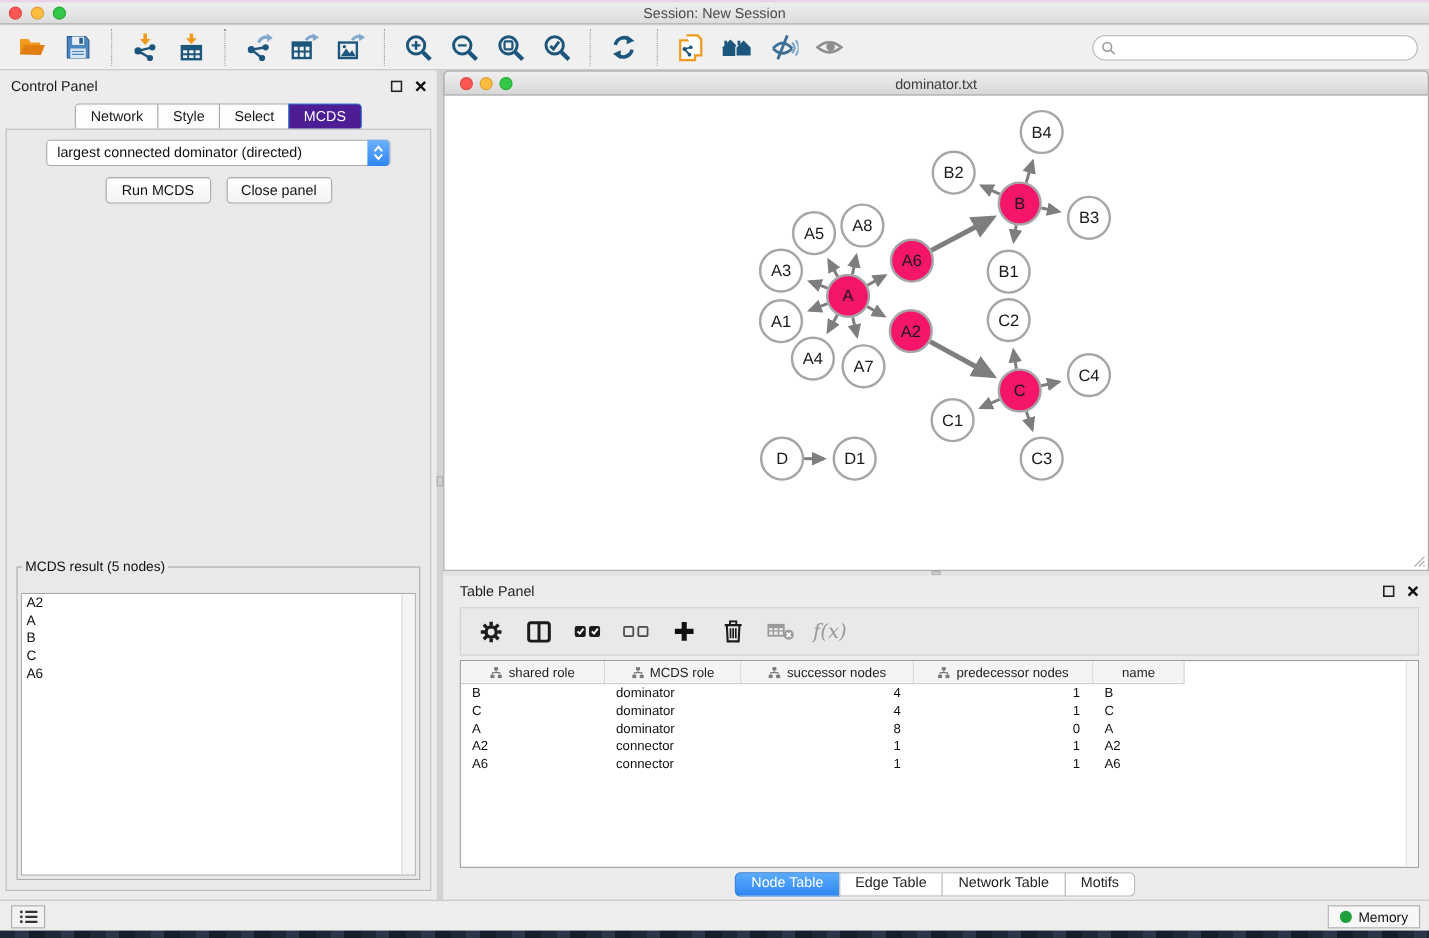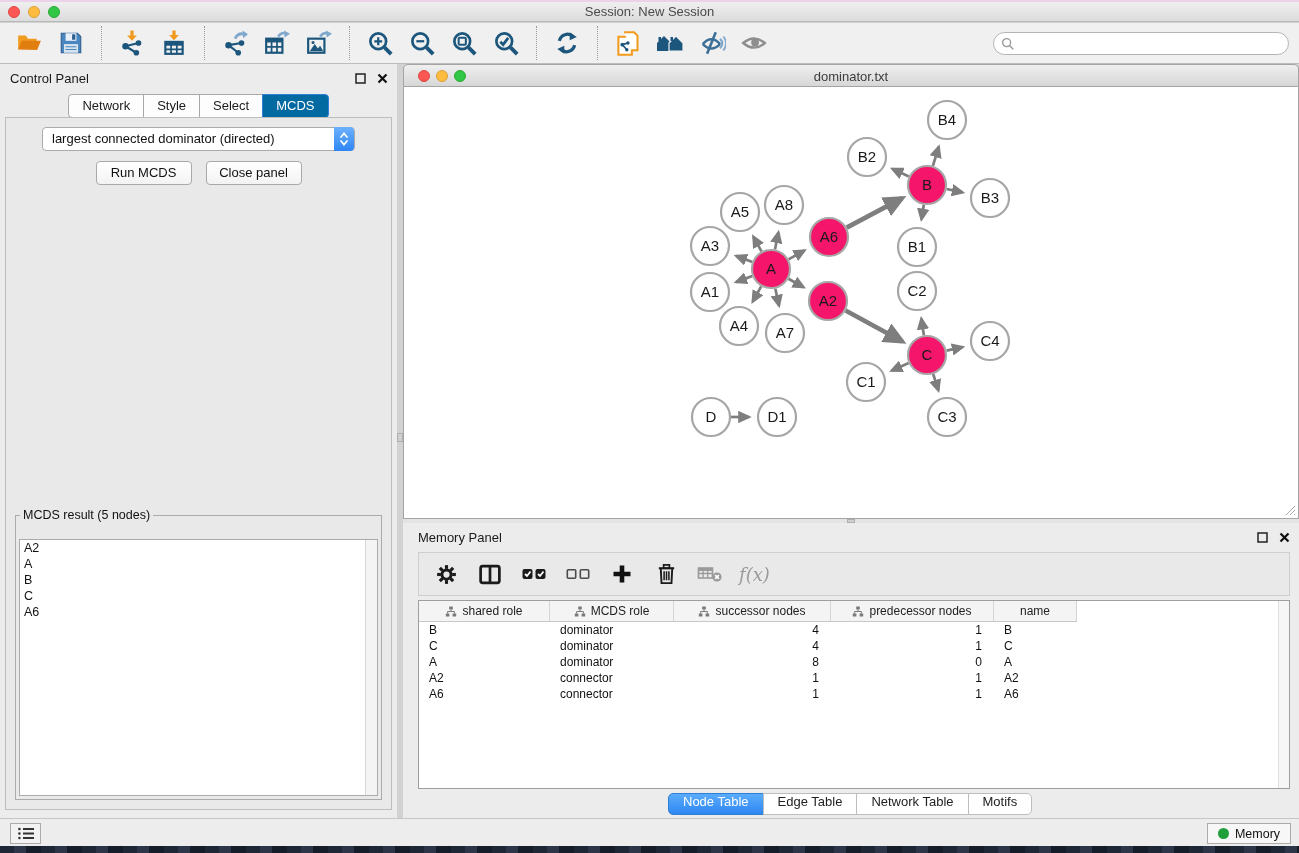--- a/index.html
+++ b/index.html
@@ -49,21 +49,21 @@
   .panel-head { position:absolute; left:10px; top:7px; font-size:13px; color:#1a1a1a; }
   .panel-btns { position:absolute; right:8px; top:7px; display:flex; gap:8px; }
   .pbtn { width:14px; height:14px; display:flex; align-items:center; justify-content:center; }
   .cp-tabs { position:absolute; left:0; right:0; top:30px; display:flex; justify-content:center; }
   .cp-tab {
     padding:3px 13px 4px; font-size:13px; background:#FDFDFD; color:#1a1a1a;
     border:1px solid #A8A8A8; margin-left:-1px; cursor:default;
   }
   .cp-tab:first-child { border-radius:4px 0 0 4px; margin-left:0; }
   .cp-tab:last-child  { border-radius:0 4px 4px 0; }
-  .cp-tab.active { background:#0369a1; border-color:#2F7FD6; color:#fff; }
+  .cp-tab.active { background:#4c1d95; border-color:#2F7FD6; color:#fff; }
   .cp-inner {
     position:absolute; left:5px; right:5px; top:53px; bottom:8px;
     background:#E9E9E9; border:1px solid #BDBDBD;
   }
   .opt-label { margin-top:16px; text-align:center; font-size:13px; color:#111; }
   .criterion {
     position:relative; margin:9px auto 0; width:313px; height:24px;
     background:#fff; border:1px solid #ABABAB; border-radius:4px;
     font-size:13px; line-height:22px; padding-left:9px; color:#111;
   }
@@ -453,21 +453,21 @@
         <path d="M11 2 L2 11 M11 6 L6 11 M11 10 L10 11" stroke="#A9A9A9" stroke-width="1"></path>
       </svg>
     </div>
   </div>
 
   <div class="h-divider">
     <div class="handle"></div>
   </div>
 
   <div class="table-panel">
-    <div class="panel-head" style="left:15px;">Memory Panel</div>
+    <div class="panel-head" style="left:15px;">Table Panel</div>
     <div class="panel-btns">
       <span class="pbtn">
         <svg width="11" height="11" viewBox="0 0 11 11">
             <rect x="1" y="1" width="9" height="9" fill="none" stroke="#222" stroke-width="1.5"></rect>
           </svg>
       </span>
       <span class="pbtn">
         <svg width="11" height="11" viewBox="0 0 11 11">
             <path d="M1.5 1.5 L9.5 9.5 M9.5 1.5 L1.5 9.5" stroke="#111" stroke-width="2.2"></path>
           </svg>

